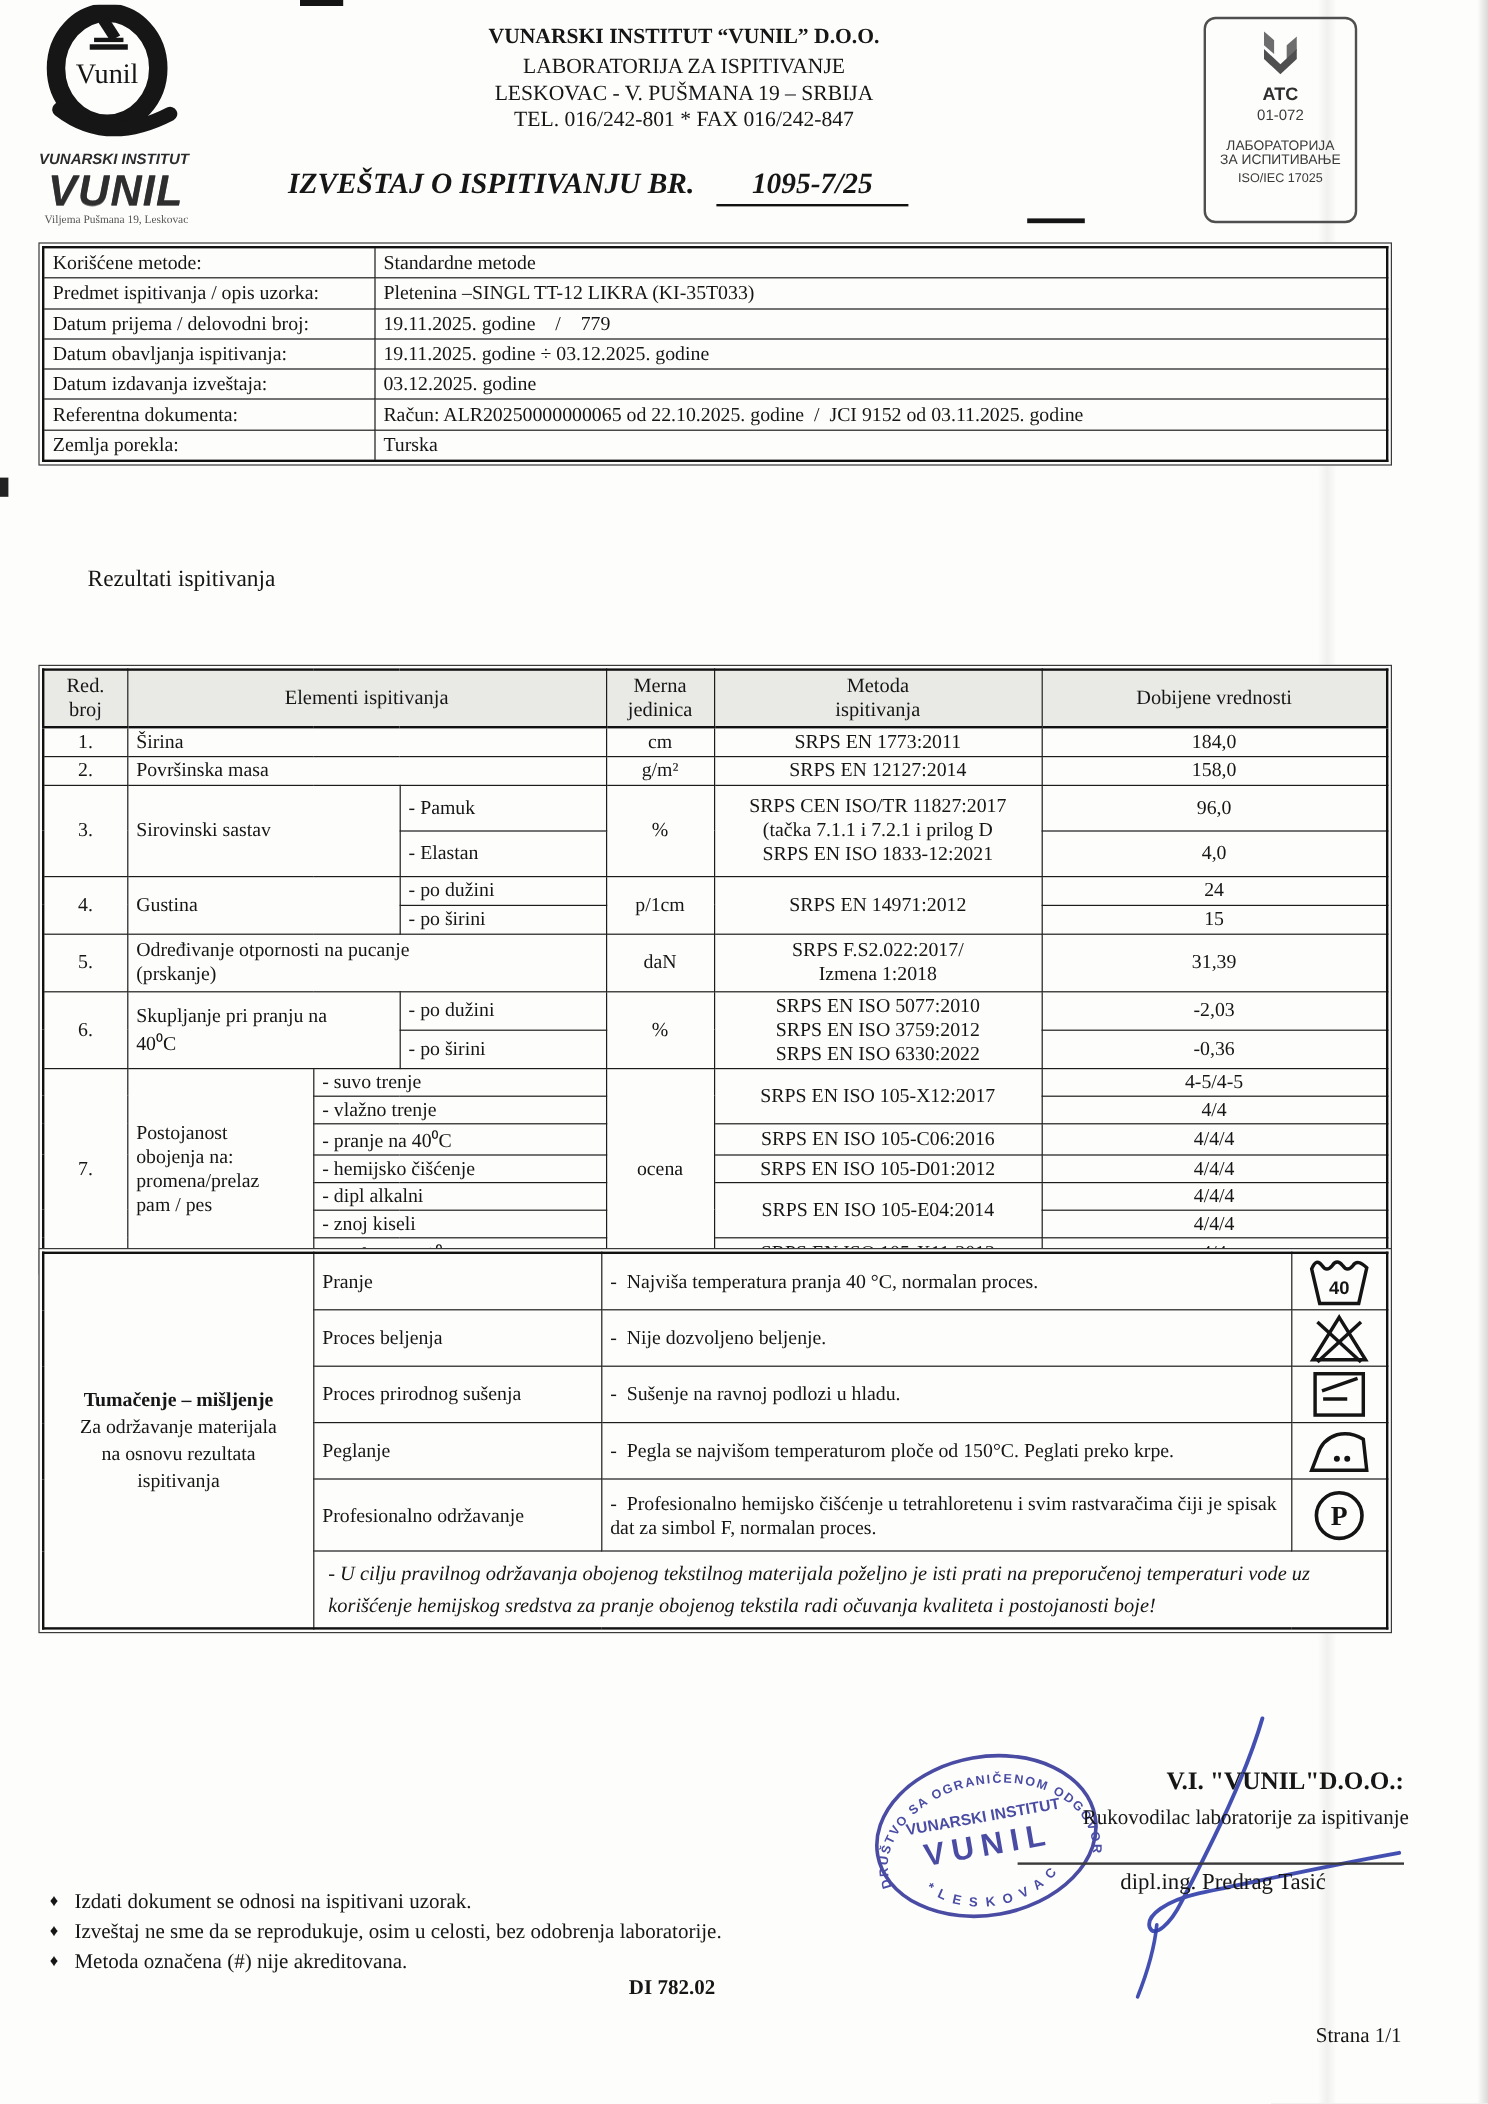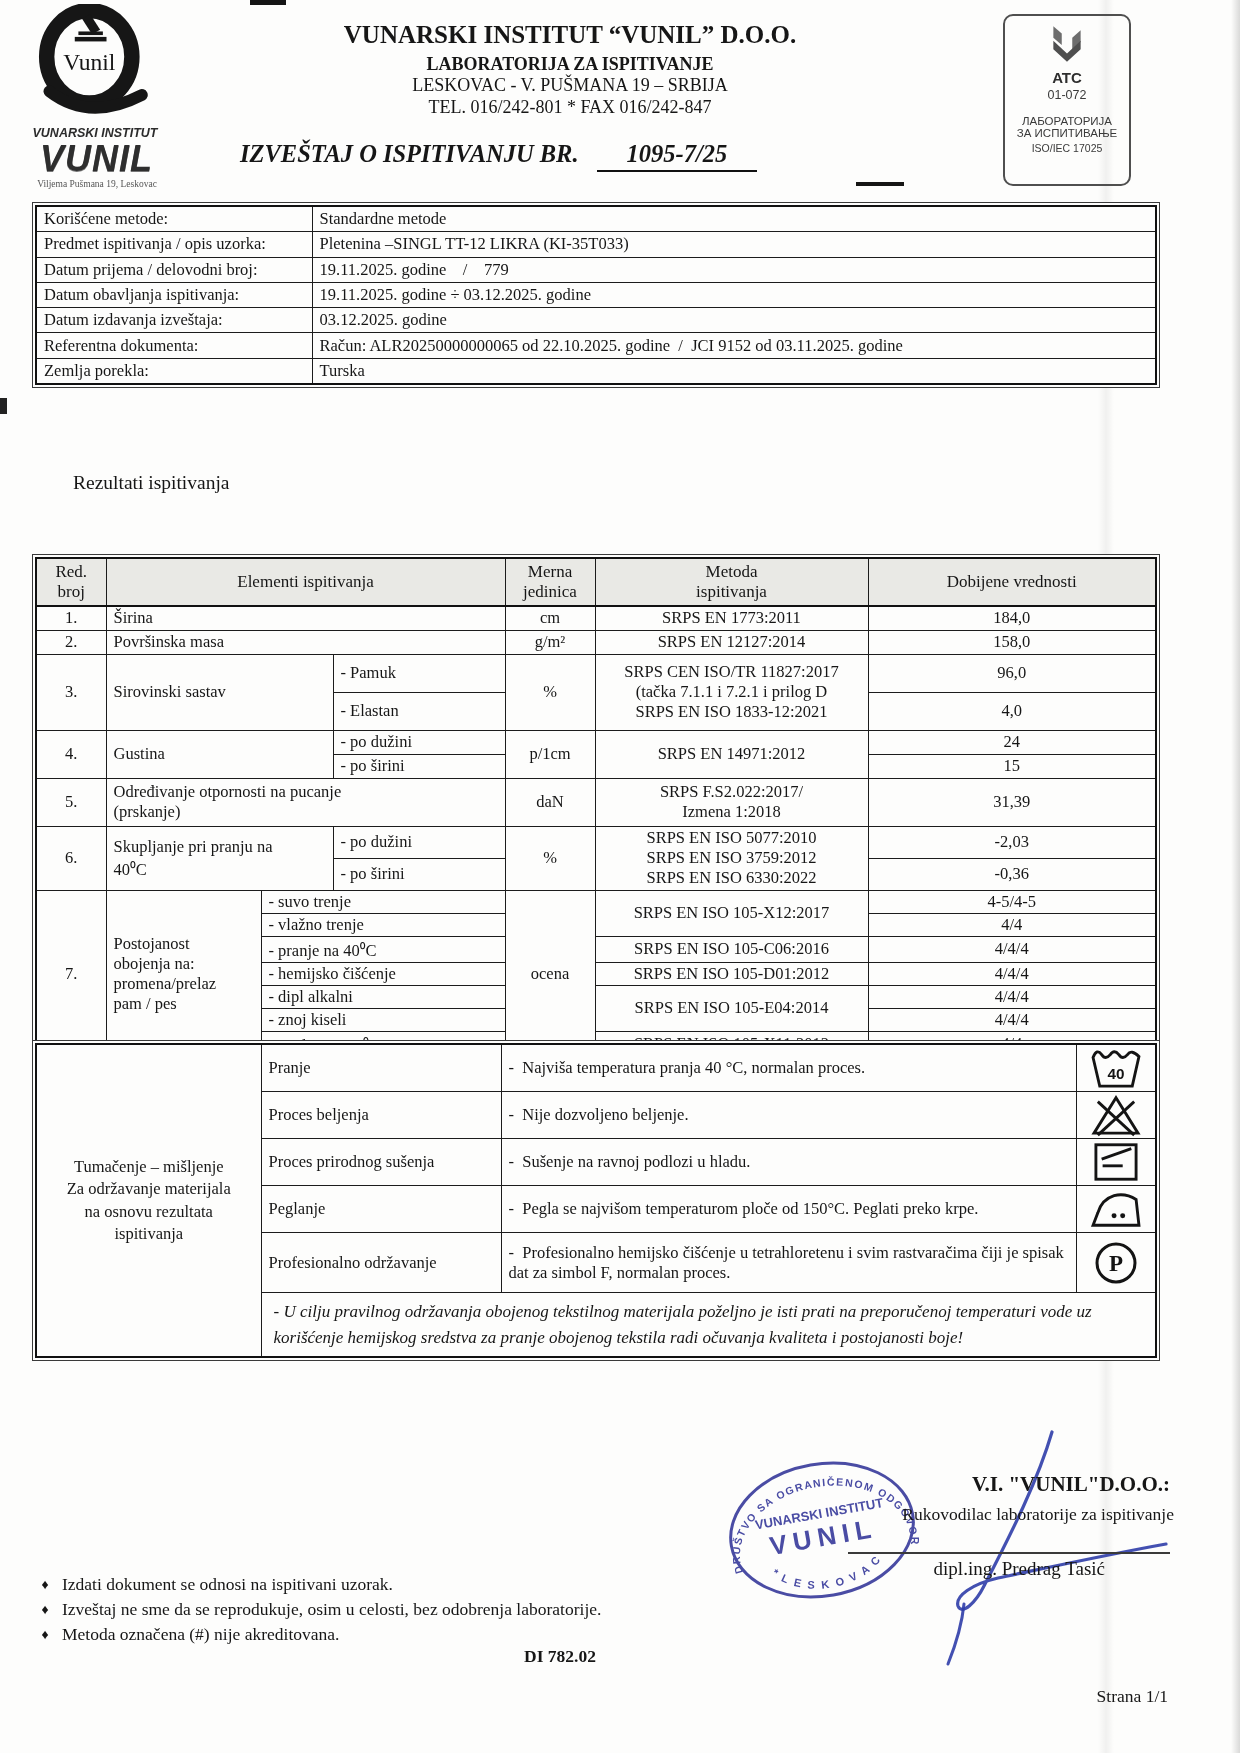--- a/index.html
+++ b/index.html
@@ -2,35 +2,35 @@
 <html><head>
 <meta charset="utf-8">
 <style>
   html,body{margin:0;padding:0;background:#e8e8e8;}
   .page{position:relative;width:1240px;height:1753px;background:#fdfdfc;overflow:hidden;
         font-family:"Liberation Serif",serif;color:#161616;}
   .abs{position:absolute;}
   .c{text-align:center;}
   .l{text-align:left;}
   .pre{white-space:pre-wrap;}
-  .bold{font-weight:normal;}
+  .bold{font-weight:bold;}
 
   
   .scanband{position:absolute;left:1098px;top:0;width:16px;height:100%;z-index:0;
     background:linear-gradient(90deg,rgba(0,0,0,0),rgba(0,0,0,0.05),rgba(0,0,0,0));}
   .edge{position:absolute;right:0;top:0;width:9px;height:100%;z-index:0;
     background:linear-gradient(90deg,rgba(0,0,0,0),rgba(0,0,0,0.14));}
   .a1{position:absolute;left:250px;top:0;width:36px;height:5px;background:#151515;}
   .a2{position:absolute;left:856px;top:182px;width:48px;height:4px;background:#151515;}
   .a3{position:absolute;left:0;top:398px;width:7px;height:16px;background:#222;}
 
   
   .org{left:240px;top:20px;width:660px;text-align:center;line-height:1.22;}
-  .org-name{font-size:25px;font-weight:bold;margin-bottom:3px;}
-  .org-lab{font-size:18px;font-weight:bold;}
+  .org-name{font-size:18px;font-weight:bold;margin-bottom:3px;}
+  .org-lab{font-size:18px;font-weight:normal;}
   .org-addr,.org-tel{font-size:18px;}
   .titlerow{left:240px;top:140px;width:720px;white-space:nowrap;}
   .rpt-title{font-size:24.5px;font-weight:bold;font-style:italic;}
   .rpt-num{font-size:24.5px;font-weight:bold;font-style:italic;border-bottom:2.5px solid #111;
            padding:0 30px 2px 30px;margin-left:14px;display:inline-block;}
   .logo-cap1{left:26px;top:126px;width:138px;text-align:center;font-family:"Liberation Sans",sans-serif;
              font-size:12.5px;font-weight:bold;font-style:italic;color:#2c2c2c;}
   .vunil-mark{left:24px;top:138px;width:145px;text-align:center;font-family:"Liberation Sans",sans-serif;
               font-size:36px;font-weight:bold;font-style:italic;color:#2e2e2e;letter-spacing:1px;
               text-shadow:0 1px 0 #777;}

